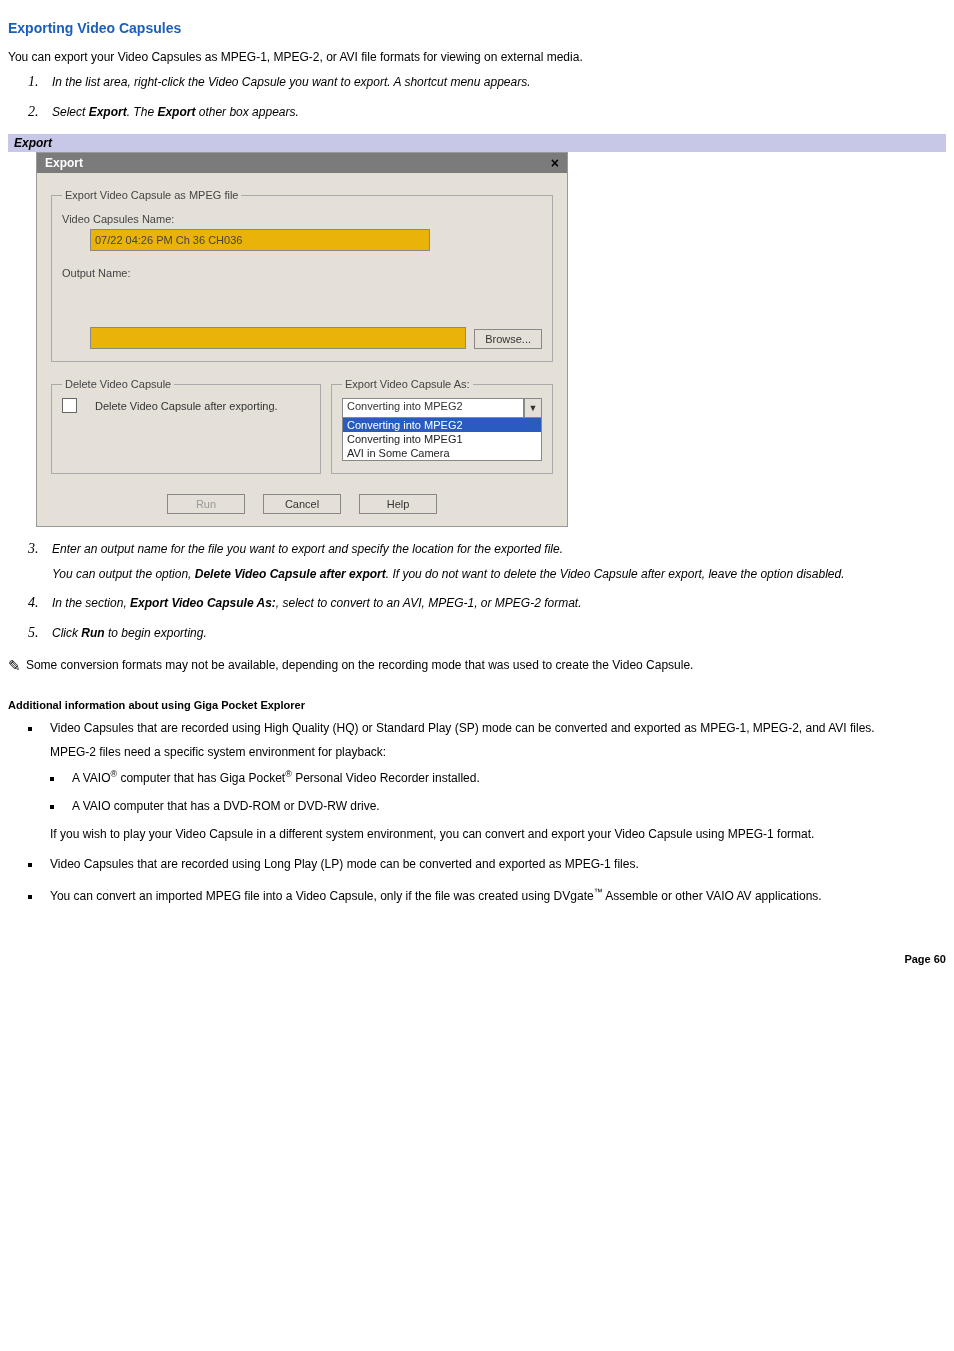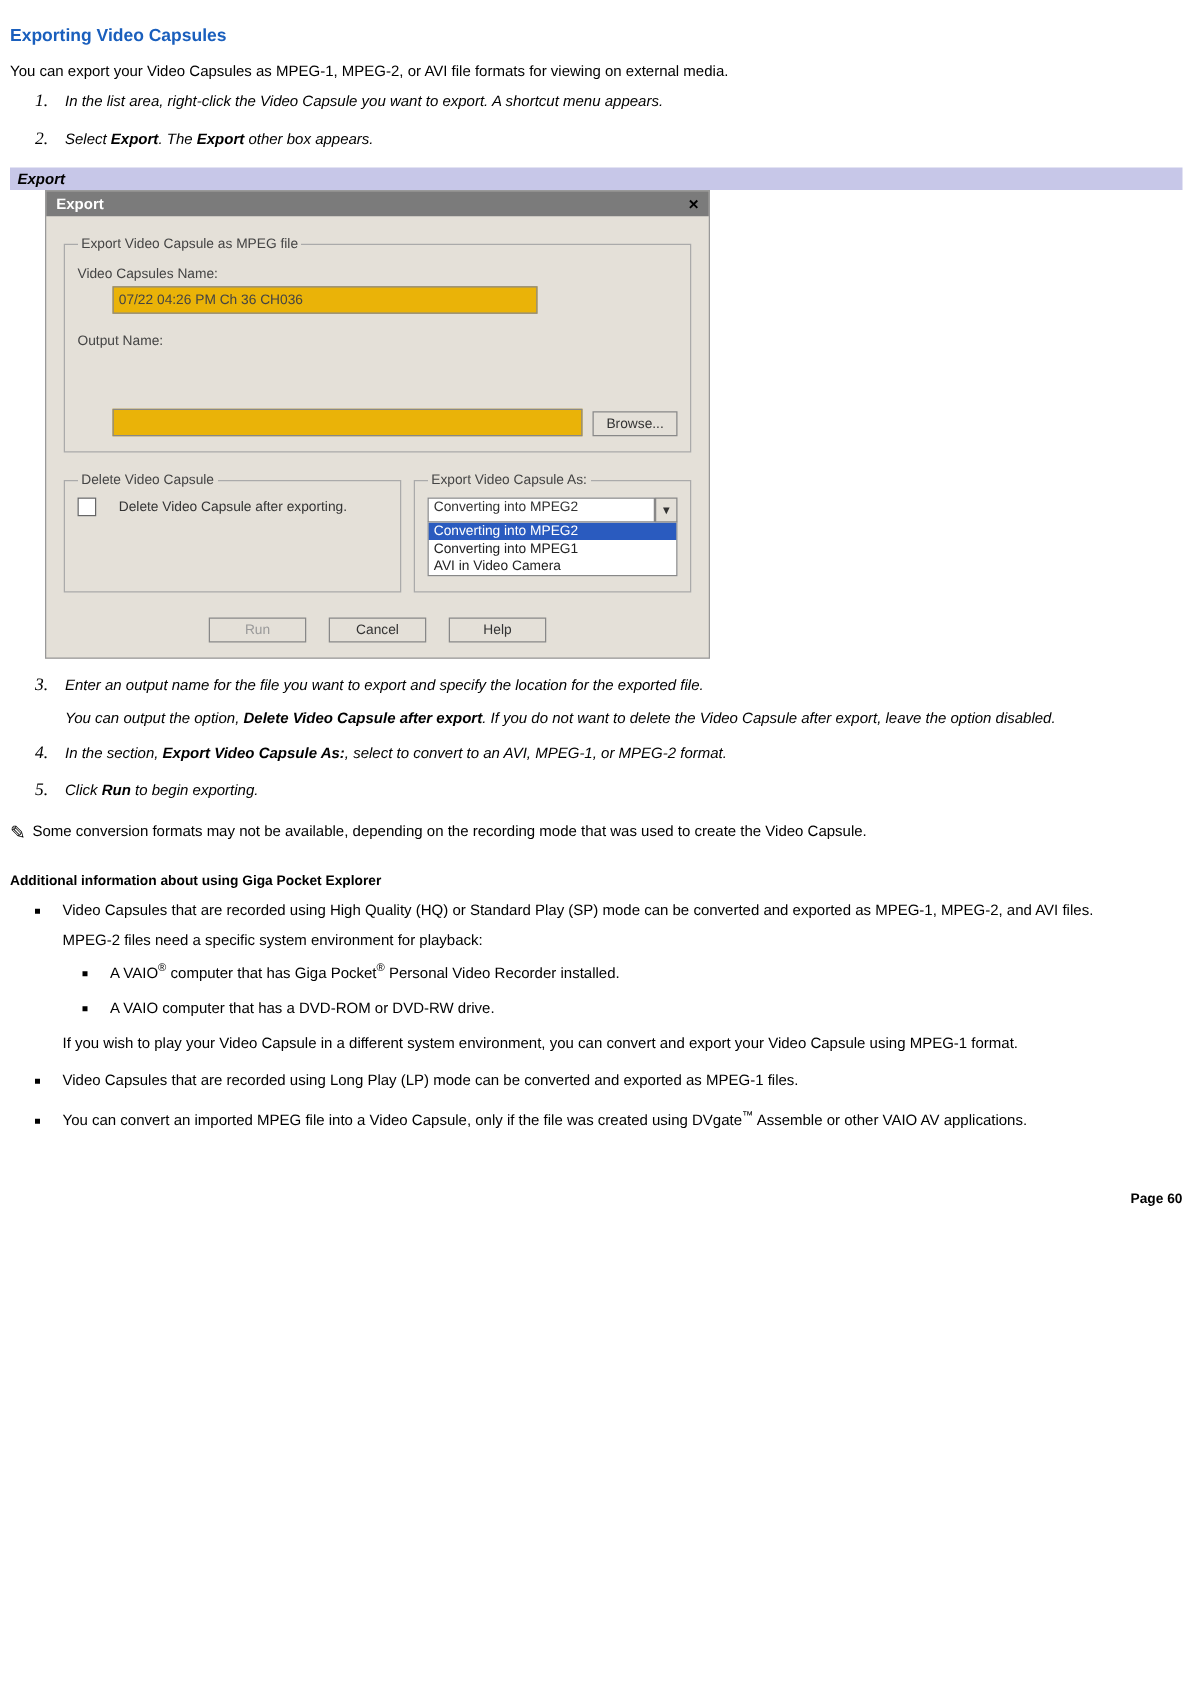--- a/index.html
+++ b/index.html
@@ -182,21 +182,21 @@
   }
   ul.sq {
     list-style-type: square;
     margin: 6px 0 6px 34px;
     padding: 0;
   }
   ul.sq > li {
     margin-bottom: 16px;
     padding-left: 8px;
   }
-  ul.sq.inner { margin-left: 30px; }
+  ul.sq.inner { margin-left: 14px; }
   ul.sq.inner > li { margin-bottom: 14px; }
   .reg { font-size: 9px; vertical-align: super; }
   .tm { font-size: 9px; vertical-align: super; }
   .page-no {
     text-align: right;
     font-weight: bold;
     font-size: 11px;
     margin-top: 50px;
   }
 </style>
@@ -245,21 +245,21 @@
       </fieldset>
       <fieldset class="grp" style="flex:0 0 200px;">
         <legend>Export Video Capsule As:</legend>
         <div class="combo">
           <div class="combo-input">Converting into MPEG2</div>
           <div class="combo-btn">▼</div>
         </div>
         <div class="dropdown-list">
           <div class="opt sel">Converting into MPEG2</div>
           <div class="opt">Converting into MPEG1</div>
-          <div class="opt">AVI in Video Camera</div>
+          <div class="opt">AVI in Some Camera</div>
         </div>
       </fieldset>
     </div>
 
     <div class="btn-row">
       <button class="dlg-btn disabled">Run</button>
       <button class="dlg-btn">Cancel</button>
       <button class="dlg-btn">Help</button>
     </div>
   </div>

